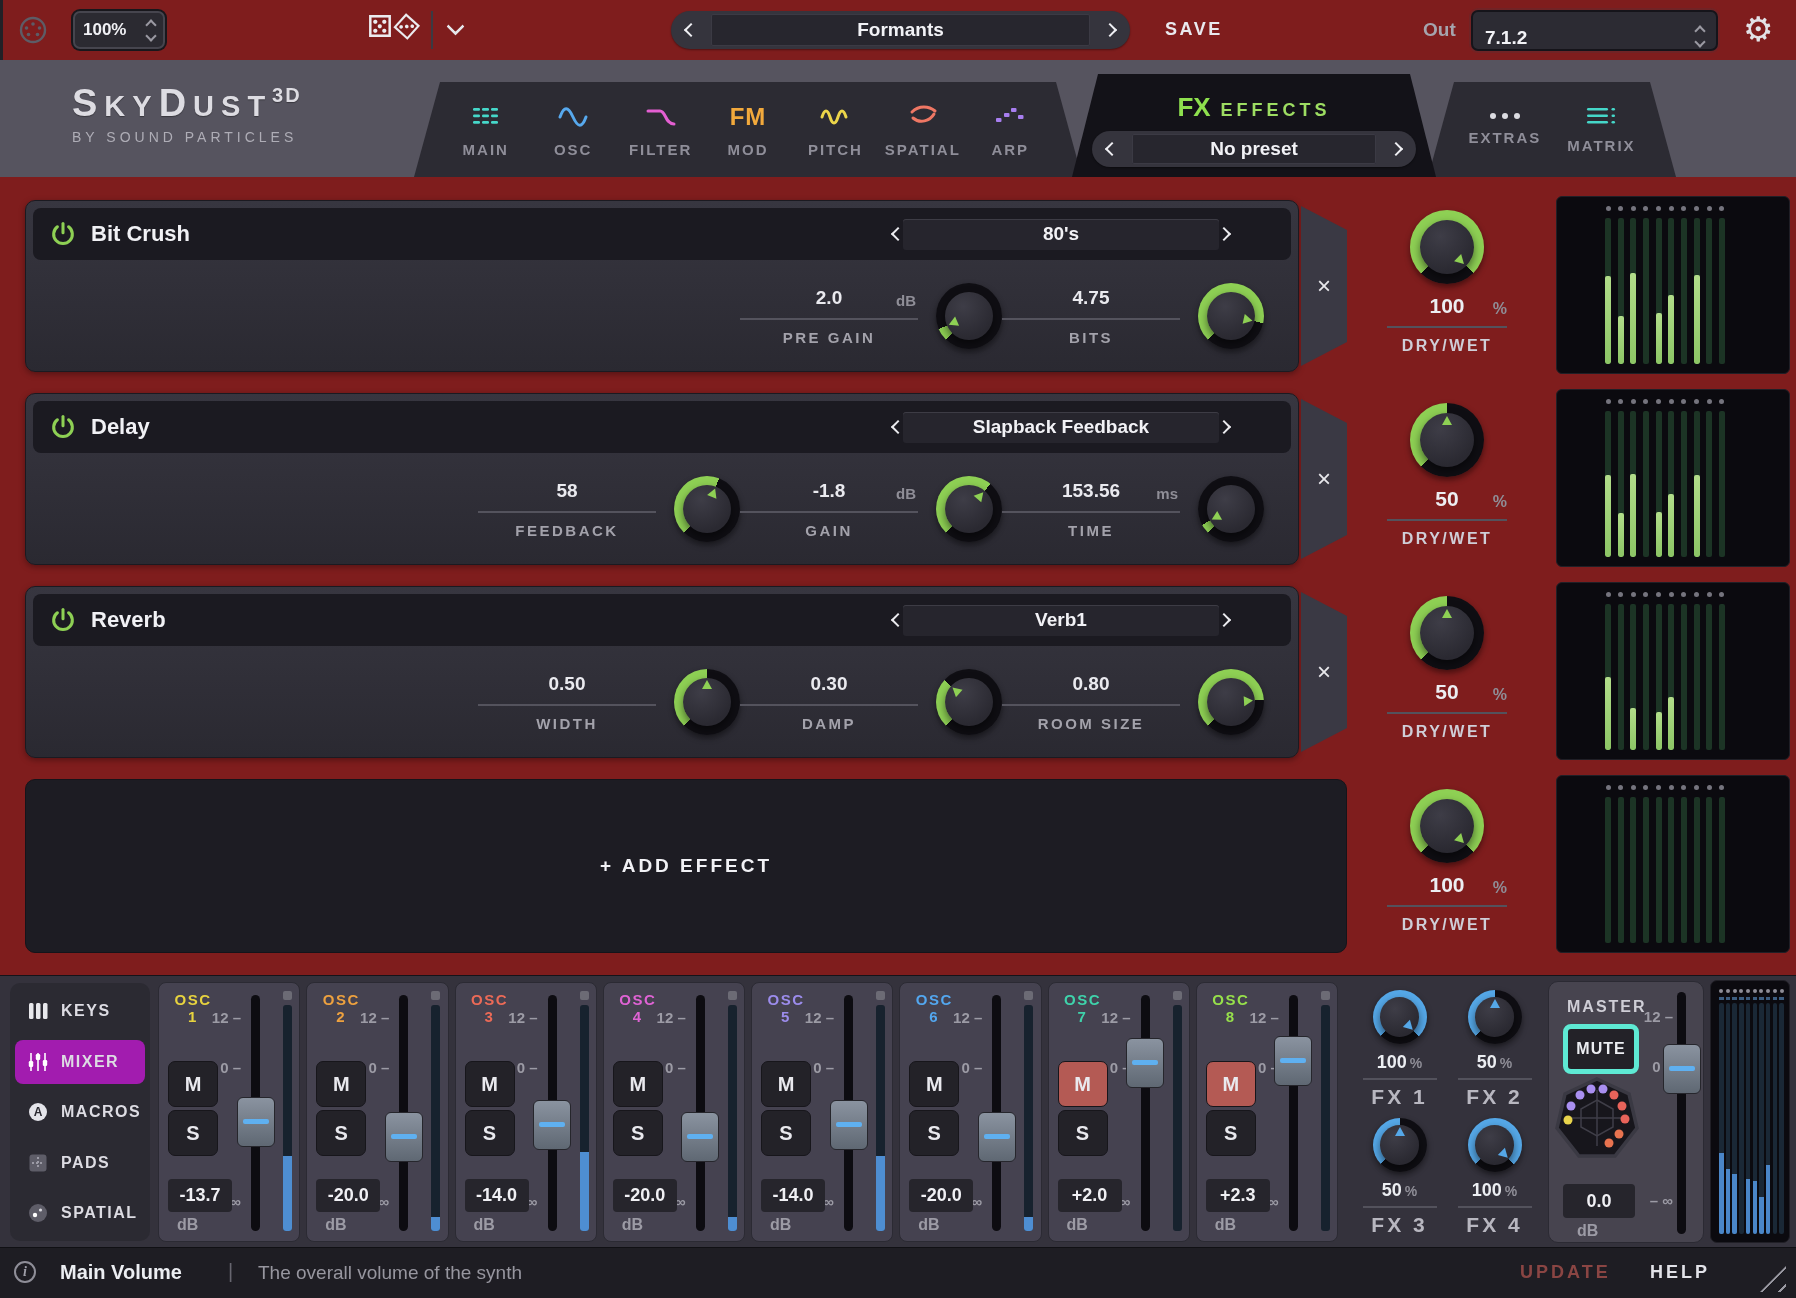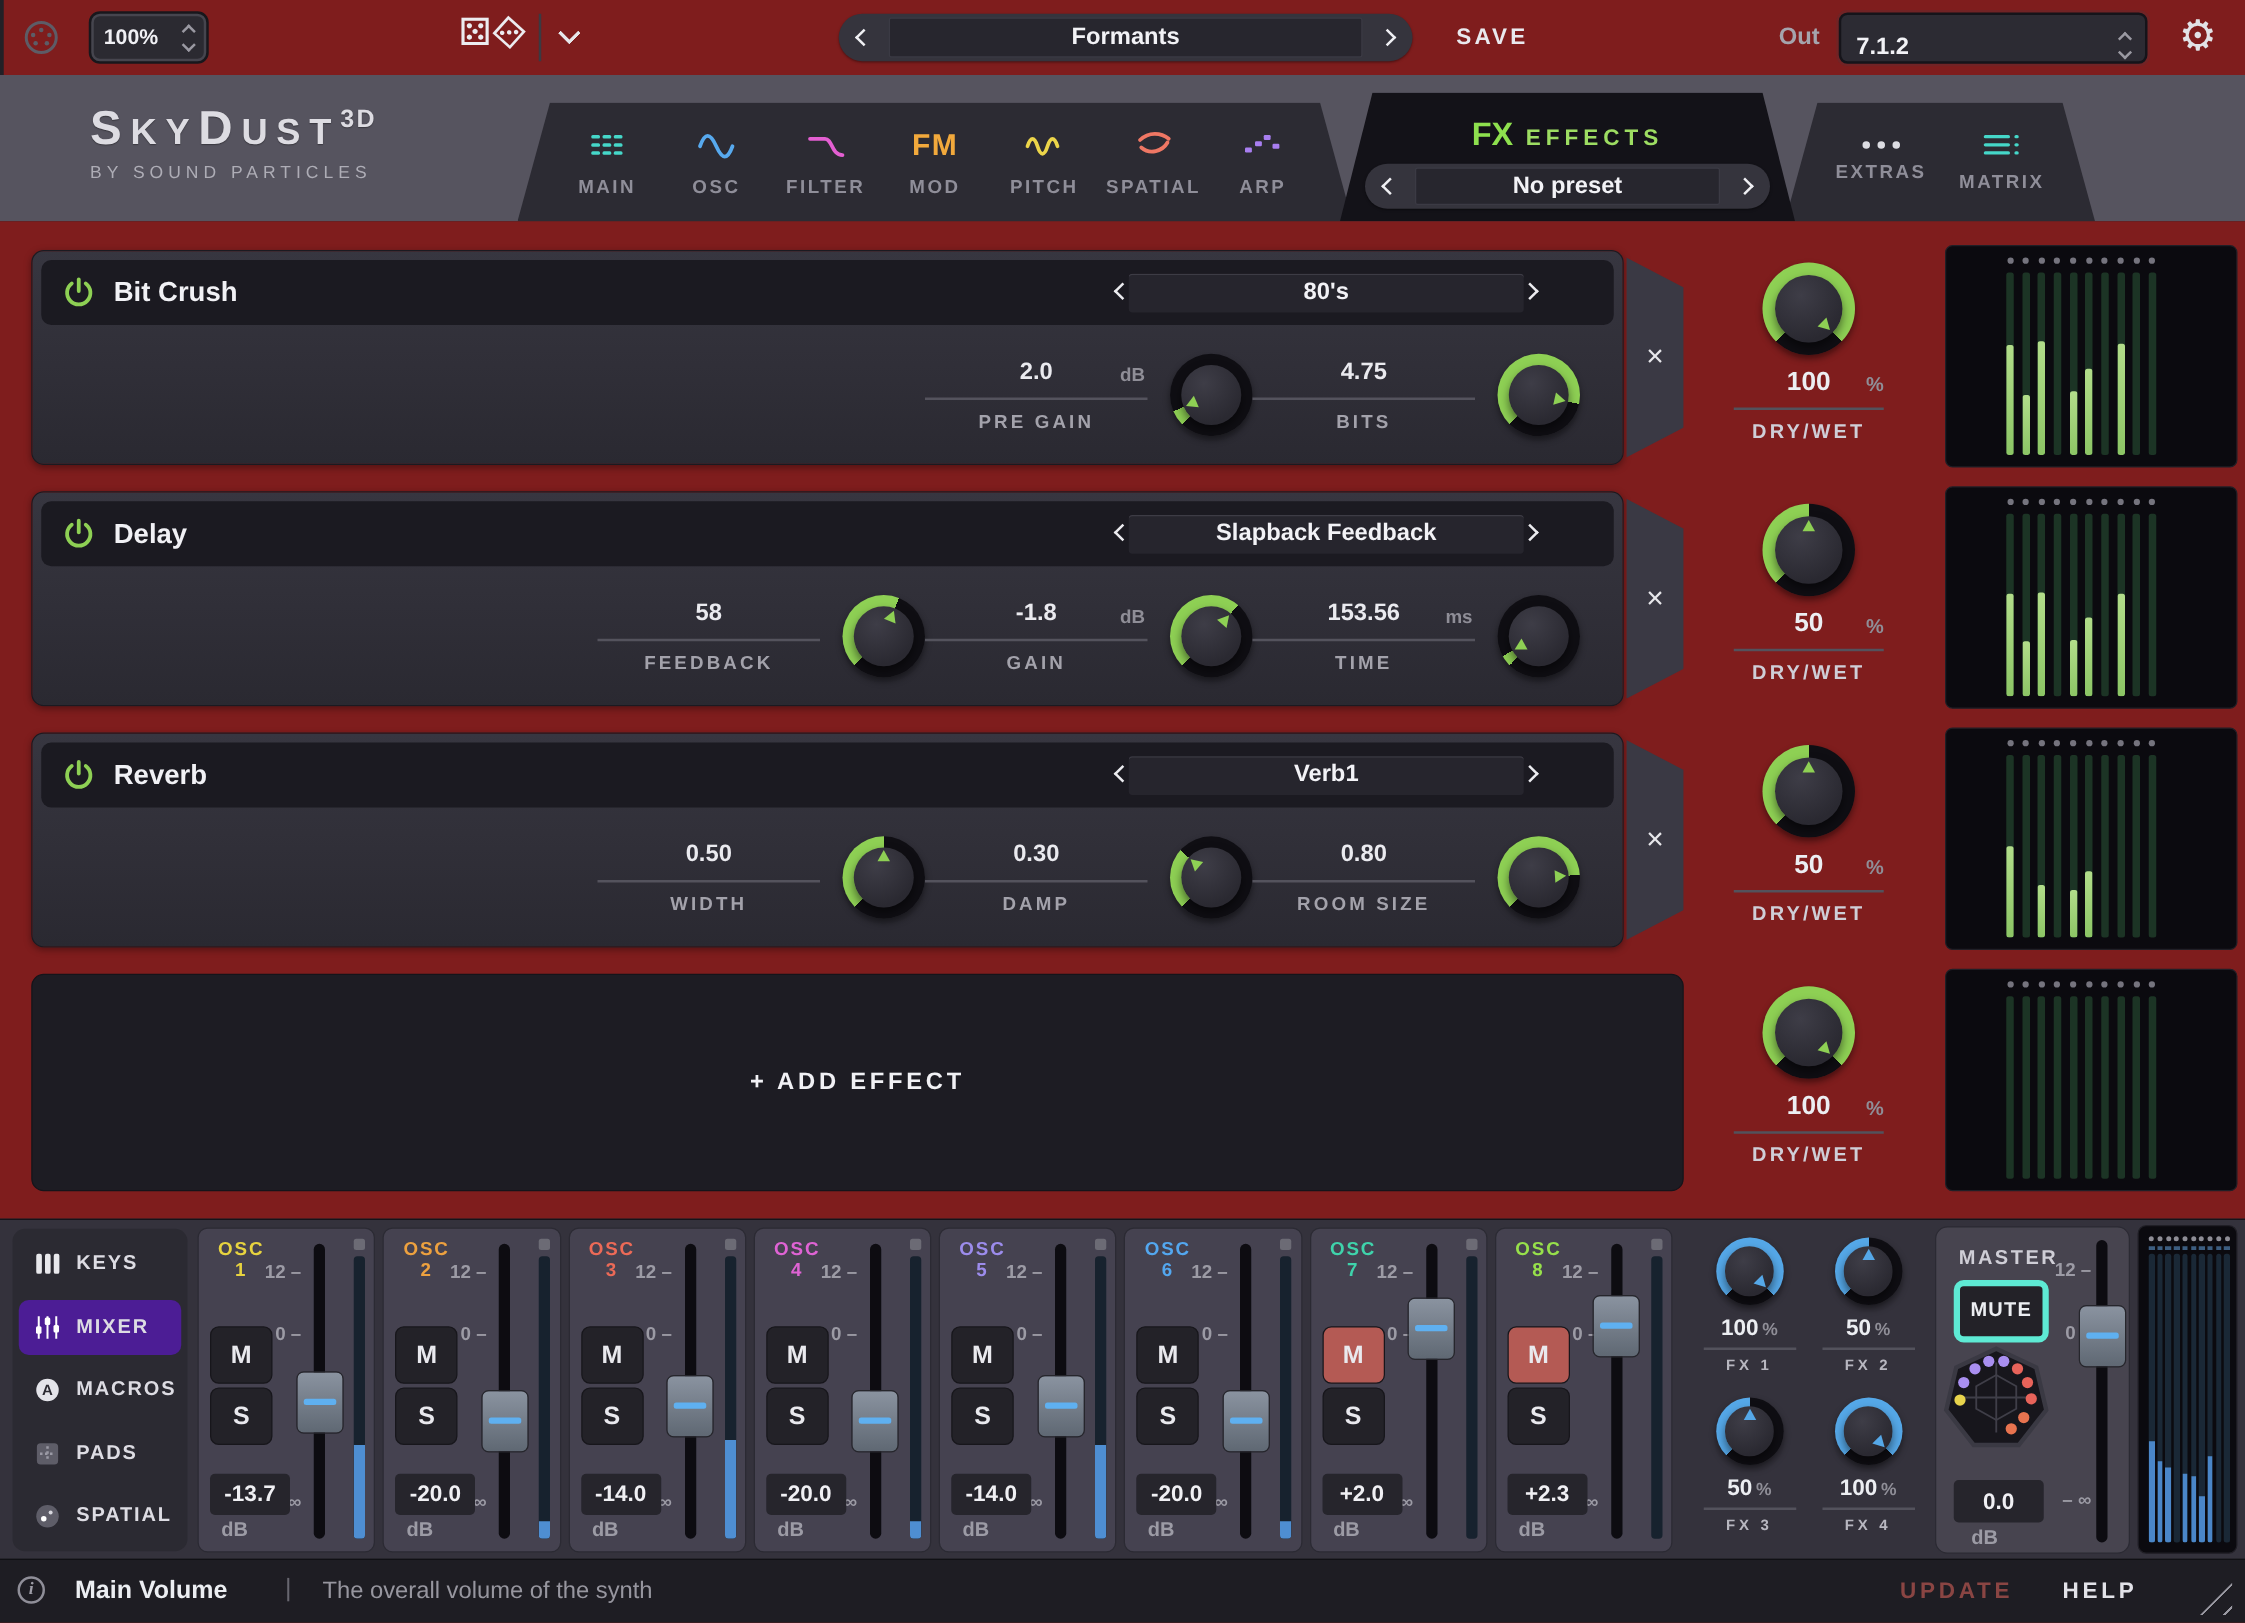--- a/index.html
+++ b/index.html
@@ -118,21 +118,21 @@
   .mch{width:6px;display:flex;flex-direction:column;align-items:center;}
   .mch .dot{width:5px;height:5px;border-radius:50%;background:#75747e;margin-bottom:7px;flex:none;}
   .mch .trk{width:6px;flex:1;background:#1c3425;border-radius:2px;position:relative;overflow:hidden;}
   .mch .fill{position:absolute;left:0;right:0;bottom:0;background:linear-gradient(#b2dd8a,#8cc565);border-radius:2px;}
 
   
   .mixer{position:absolute;top:975px;left:0;right:0;height:272px;background:#34323c;border-top:1px solid #15141a;}
   .sidebar{left:10px;top:7px;width:140px;height:258px;background:#2b2a32;border-radius:10px;padding:6px 5px;
            box-sizing:border-box;display:flex;flex-direction:column;justify-content:space-between;}
   .sbitem{height:44px;border-radius:8px;display:flex;align-items:center;padding-left:10px;gap:10px;cursor:pointer;}
-  .sbitem.active{background:#4c1d95;}
+  .sbitem.active{background:#a21caf;}
   .sbitem .sblabel{font-size:16px;font-weight:bold;letter-spacing:1.5px;color:#dddce3;}
   .sbicon{width:26px;display:flex;justify-content:center;}
   .channels{left:158px;top:6px;width:1180px;height:260px;display:flex;gap:6px;}
   .chan{flex:1;position:relative;background:#454250;border:1px solid #2b2a33;border-radius:8px;box-sizing:border-box;}
   .chlabel{position:absolute;left:12px;top:8px;width:44px;text-align:center;font-weight:bold;font-size:15px;
            letter-spacing:1.5px;line-height:17px;}
   .scale{position:absolute;left:44px;width:38px;text-align:right;font-size:15px;font-weight:bold;color:#9c9ba5;}
   .sc0{top:26px;} .sc1{top:76px;} .sc2{top:210px;}
   .ms{position:absolute;left:9px;top:78px;width:50px;display:flex;flex-direction:column;gap:3px;}
   .msbtn{height:44px;background:#232228;border:1px solid #17161b;border-radius:7px;color:#e9e9ee;font-weight:bold;
@@ -149,21 +149,21 @@
   .vmeter .fill{position:absolute;left:0;right:0;bottom:0;background:#4e8ed2;}
   .clipled{position:absolute;left:124px;top:8px;width:9px;height:9px;border-radius:2px;background:#6c6b75;}
 
   
   .fxsends{left:1352px;top:10px;width:190px;height:256px;display:flex;flex-wrap:wrap;}
   .sendcell{width:50%;height:128px;display:flex;flex-direction:column;align-items:center;box-sizing:border-box;}
   .sendcell .knob{margin-top:4px;}
   .sline{margin-top:8px;width:74px;text-align:center;padding-bottom:5px;border-bottom:2px solid #53525c;}
   .sval{font-size:18px;font-weight:bold;color:#eceef2;}
   .sunit{font-size:14px;font-weight:bold;color:#8f8e97;margin-left:3px;}
-  .slabel{margin-top:5px;font-size:12px;font-weight:bold;letter-spacing:3px;color:#b8b7c0;}
+  .slabel{margin-top:5px;font-size:21px;font-weight:bold;letter-spacing:3px;color:#b8b7c0;}
 
   
   .masterp{left:1548px;top:5px;width:156px;height:262px;background:#47444f;border:1px solid #2b2a33;border-radius:10px;
            box-sizing:border-box;}
   .mlabel{position:absolute;left:18px;top:16px;font-size:16px;font-weight:bold;letter-spacing:2px;color:#cfced6;}
   .mutebtn{position:absolute;left:14px;top:42px;width:66px;height:40px;background:#232228;border:5px solid #5eead4;
            border-radius:8px;color:#eceef2;font-weight:bold;font-size:16px;letter-spacing:1px;display:flex;
            align-items:center;justify-content:center;cursor:pointer;}
   .radar{position:absolute;left:6px;top:94px;cursor:pointer;}
   .mvalbox{position:absolute;left:14px;top:202px;width:72px;height:34px;background:#26252c;border-radius:4px;

